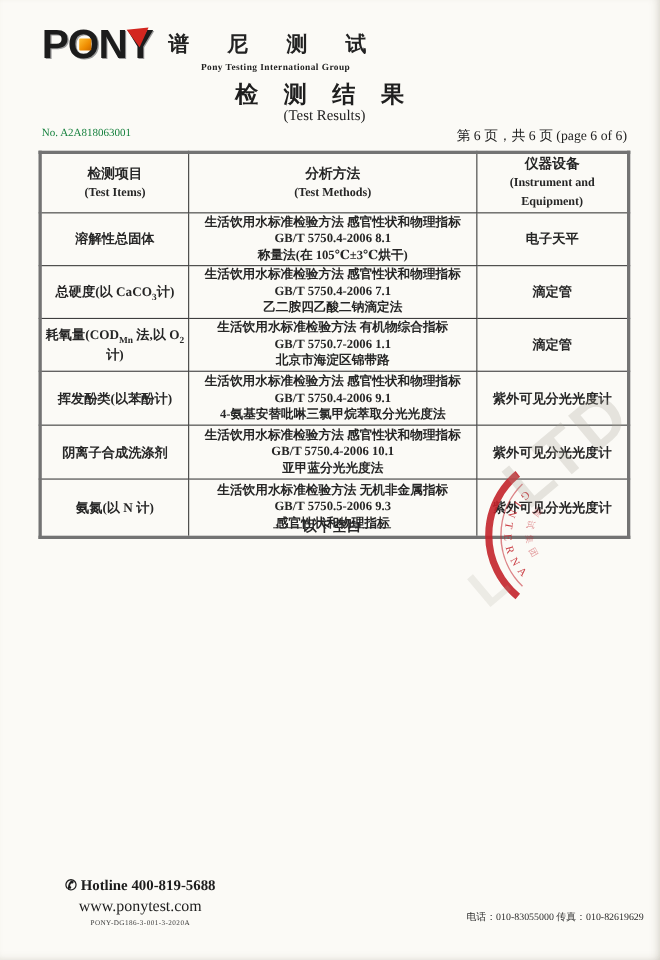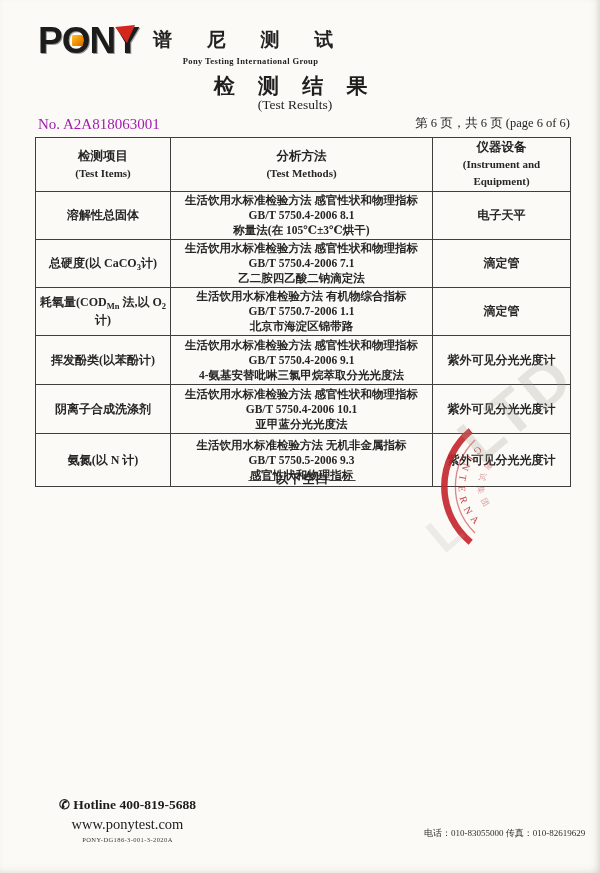--- a/index.html
+++ b/index.html
@@ -23,31 +23,31 @@
     border-top:17px solid #d3261f; transform:rotate(-6deg); }
   .logo-cn-wrap{ margin-left:14px; padding-top:3px;text-align:center; }
   .logo-cn{ font-size:19px; font-weight:bold; letter-spacing:15px; color:#222; white-space:nowrap; }
   .logo-en{ font-size:8.5px; font-weight:bold; letter-spacing:.4px; color:#222; margin-top:3px; }
   
   .title-cn{ position:absolute; left:0; right:10px; top:72px; text-align:center;
     font-size:21px; font-weight:bold; letter-spacing:9px; color:#1e1e1e; }
   .title-en{ position:absolute; left:0; right:10px; top:97px; text-align:center;
     font-size:13.5px; color:#1e1e1e; }
   
-  .report-no{ position:absolute; left:38px; top:116px; font-size:15px; color:#a21caf; }
+  .report-no{ position:absolute; left:38px; top:116px; font-size:10px; color:#15803d; }
   .page-info{ position:absolute; right:30px; top:115px; font-size:12.5px; color:#1e1e1e; }
   
   table.results{ position:absolute; left:35px; top:137px; width:535px;
     border-collapse:collapse; table-layout:fixed; }
   table.results col.w1{ width:135px; } table.results col.w2{ width:262px; } table.results col.w3{ width:138px; }
   table.results th, table.results td{
     border:1px solid #3e3e3e; text-align:center; vertical-align:middle; padding:1px 3px;
     font-weight:bold; color:#262626;
   }
-  table.results{ border:1px solid #737373; }
+  table.results{ border:3px solid #737373; }
   thead th{ height:41px; font-size:12.5px; line-height:17px; }
   thead th .en{ font-size:11px; font-weight:bold; }
   tbody tr{ height:47px; }
   tbody tr:nth-child(4), tbody tr:nth-child(5){ height:49px; }
   tbody tr:nth-child(6){ height:53px; }
   td.c-item{ font-size:12px; }
   td.c-item sub{ font-size:8.5px; }
   td.c-method{ font-size:11.5px; }
   td.c-method div{ line-height:15px; }
   td.c-inst{ font-size:12px; }

